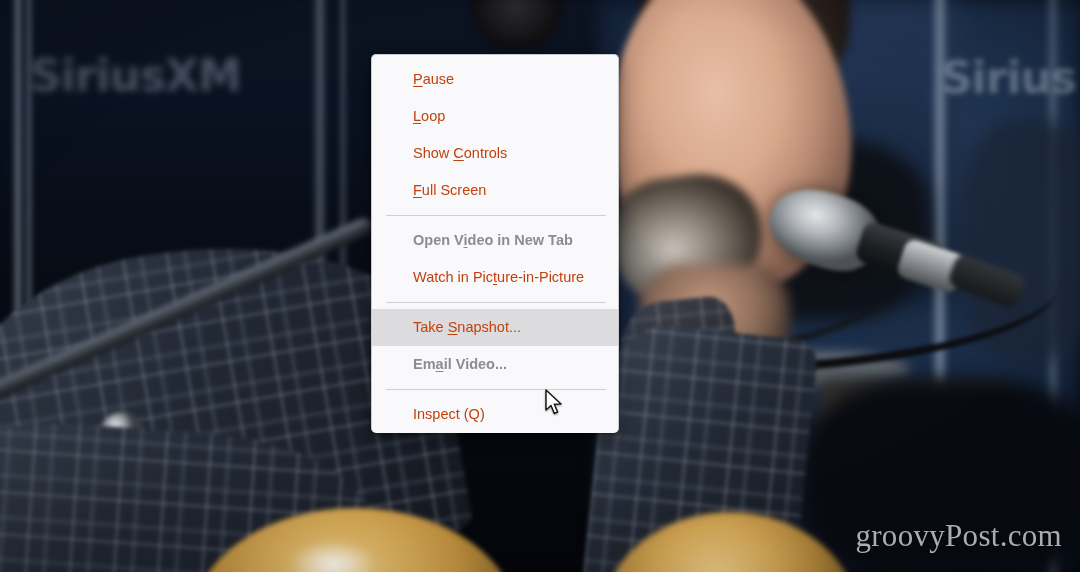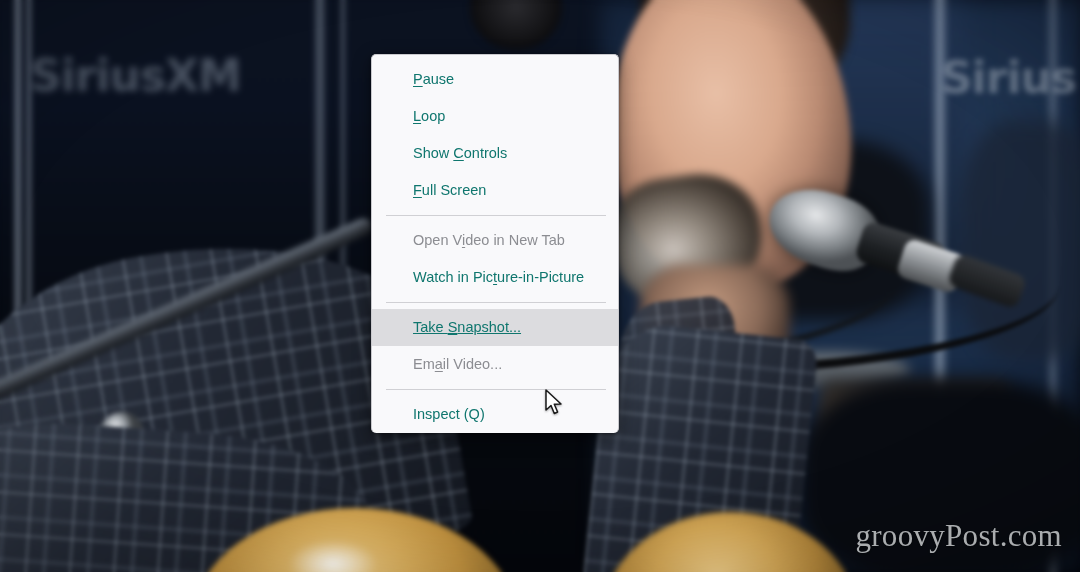--- a/index.html
+++ b/index.html
@@ -380,30 +380,30 @@
     box-sizing: border-box;
     overflow: hidden;
   }
 
   .menu-item {
     height: 37px;
     line-height: 37px;
     padding: 0 12px 0 41px;
     font-family: "Liberation Sans", sans-serif;
     font-size: 14.5px;
-    color: #0f766e;
+    color: #c2410c;
     white-space: nowrap;
     position: relative;
     box-sizing: border-box;
     cursor: default;
     display: flex;
     align-items: center;
   }
-  .menu-item.disabled { color: #8c8d92; }
-  .menu-item.highlighted { background: #dcdcdf; text-decoration: underline; }
+  .menu-item.disabled { color: #8c8d92; font-weight: bold; }
+  .menu-item.highlighted { background: #dcdcdf; }
 
   .menu-item .label { flex: 1 1 auto; }
   .menu-item .label u {
     text-decoration: underline;
     text-underline-offset: 2px;
   }
 
   .submenu-arrow {
     width: 12px; height: 12px;
     margin-left: 8px;

